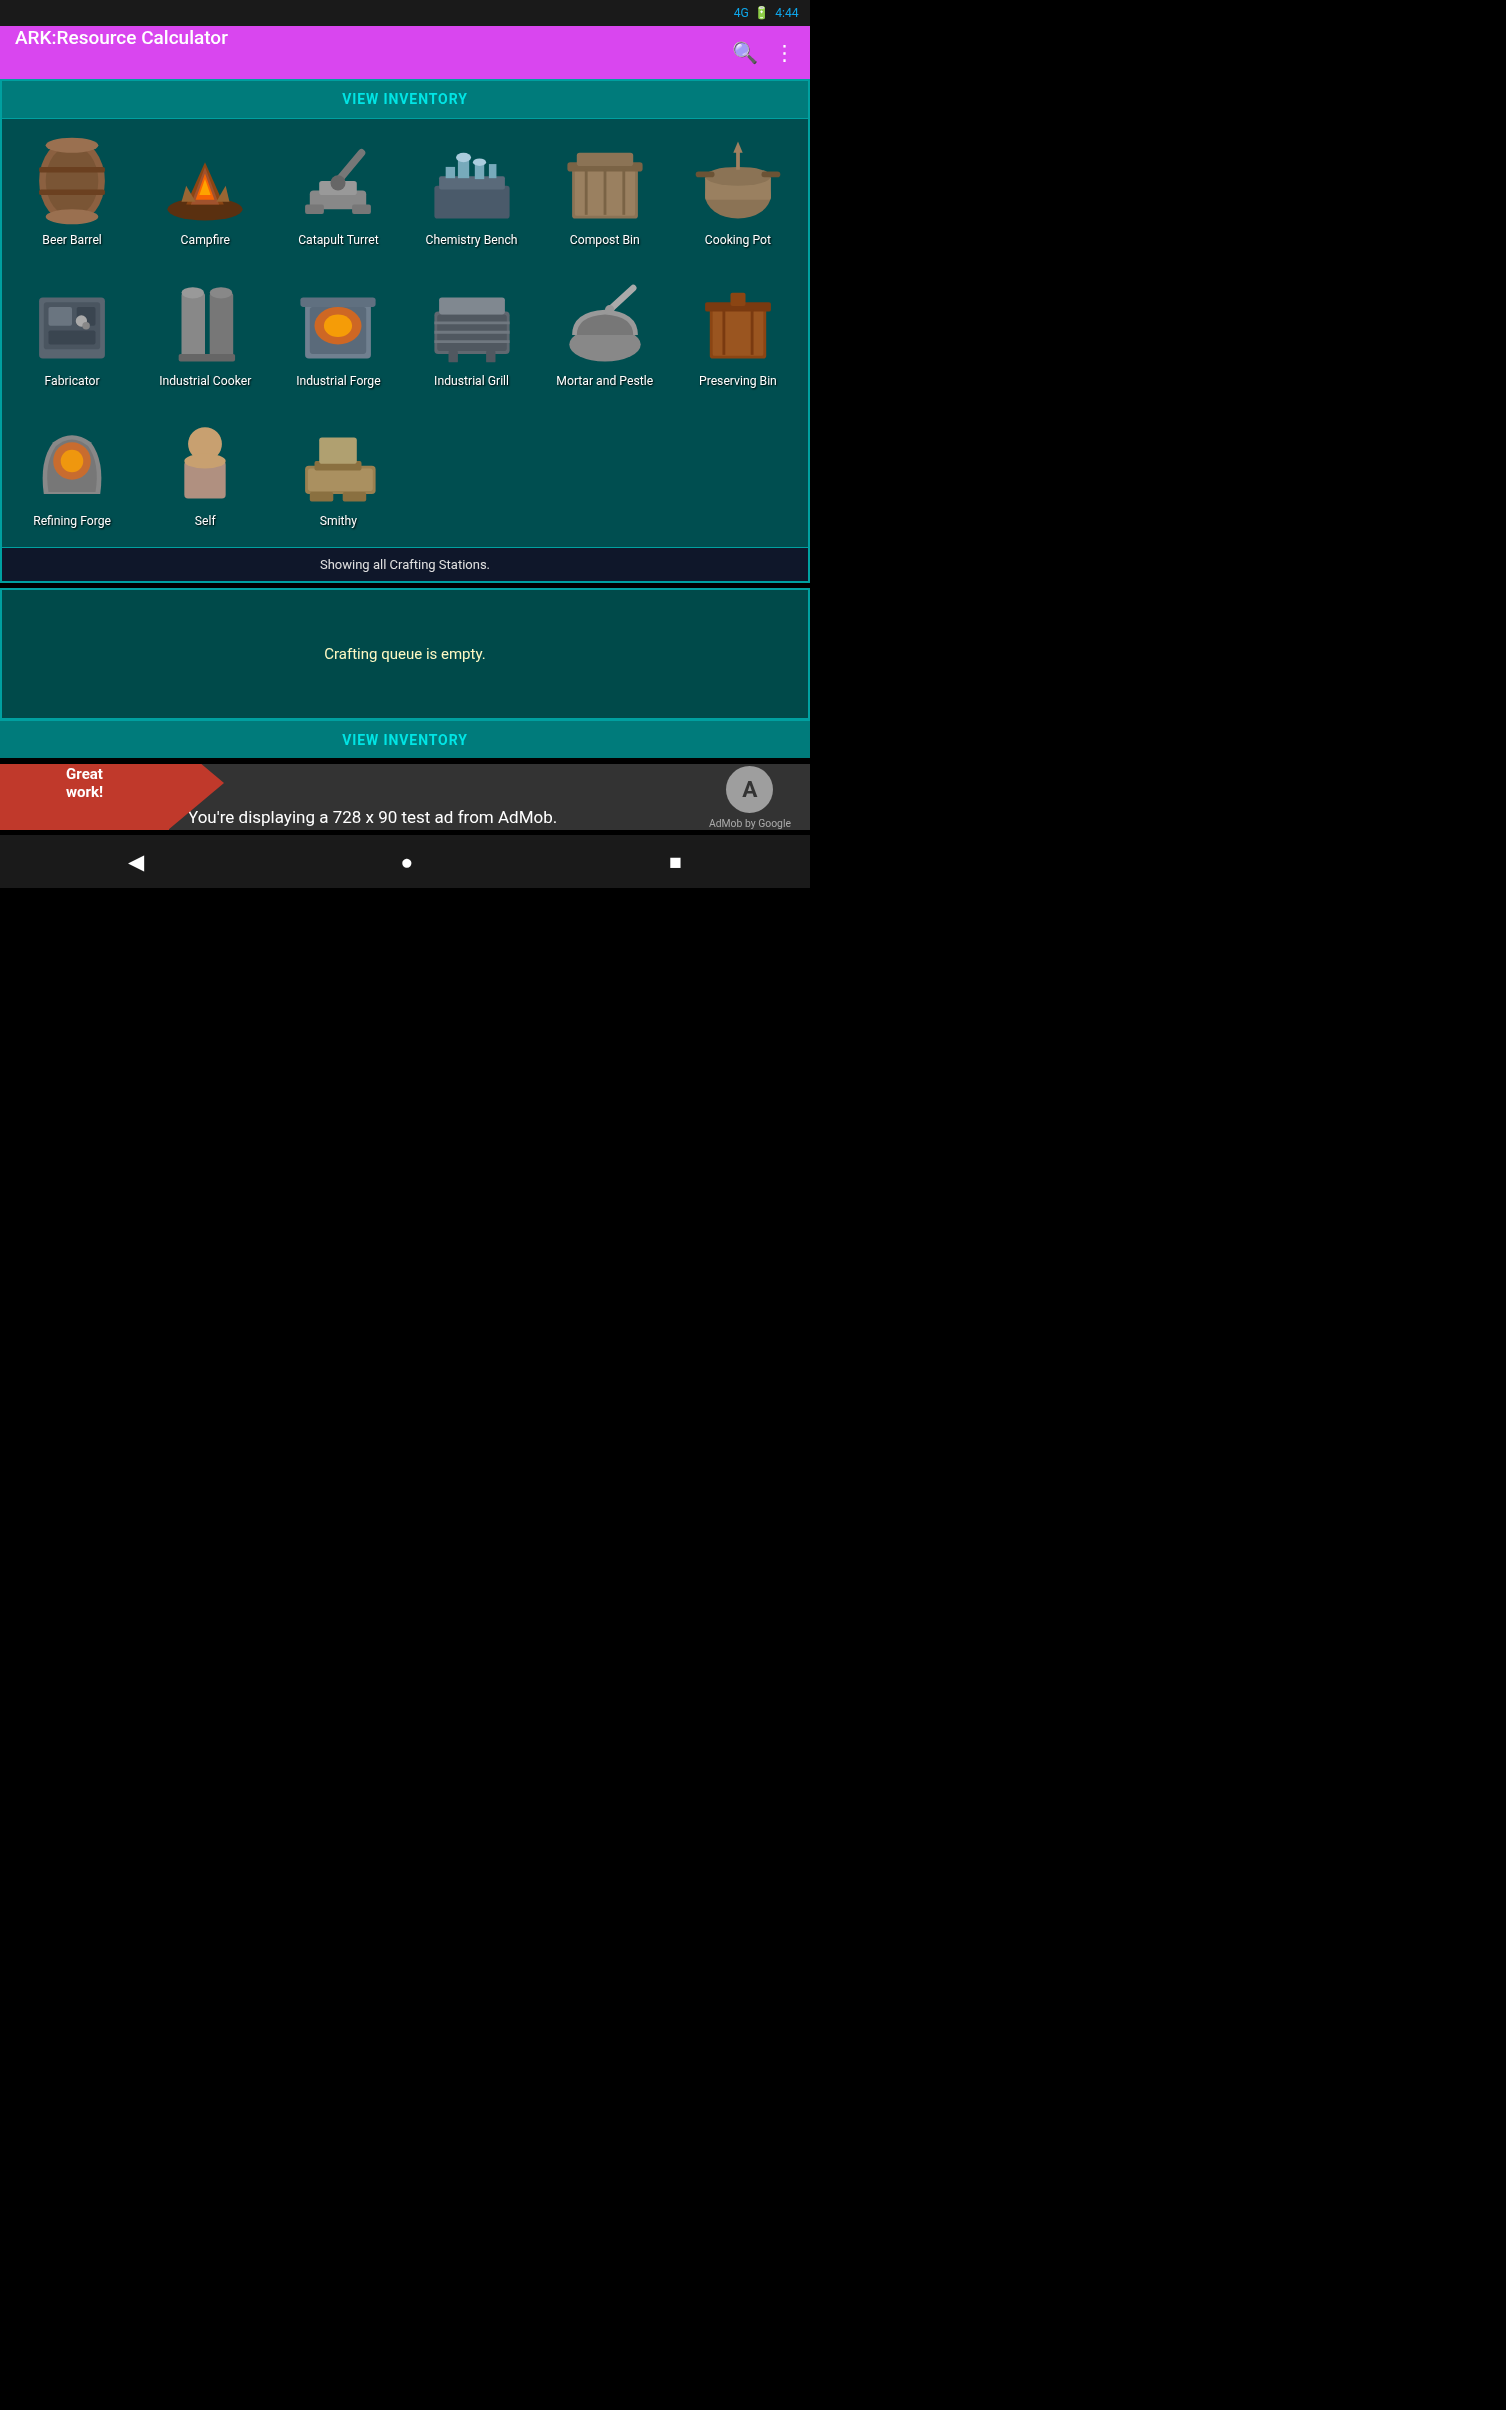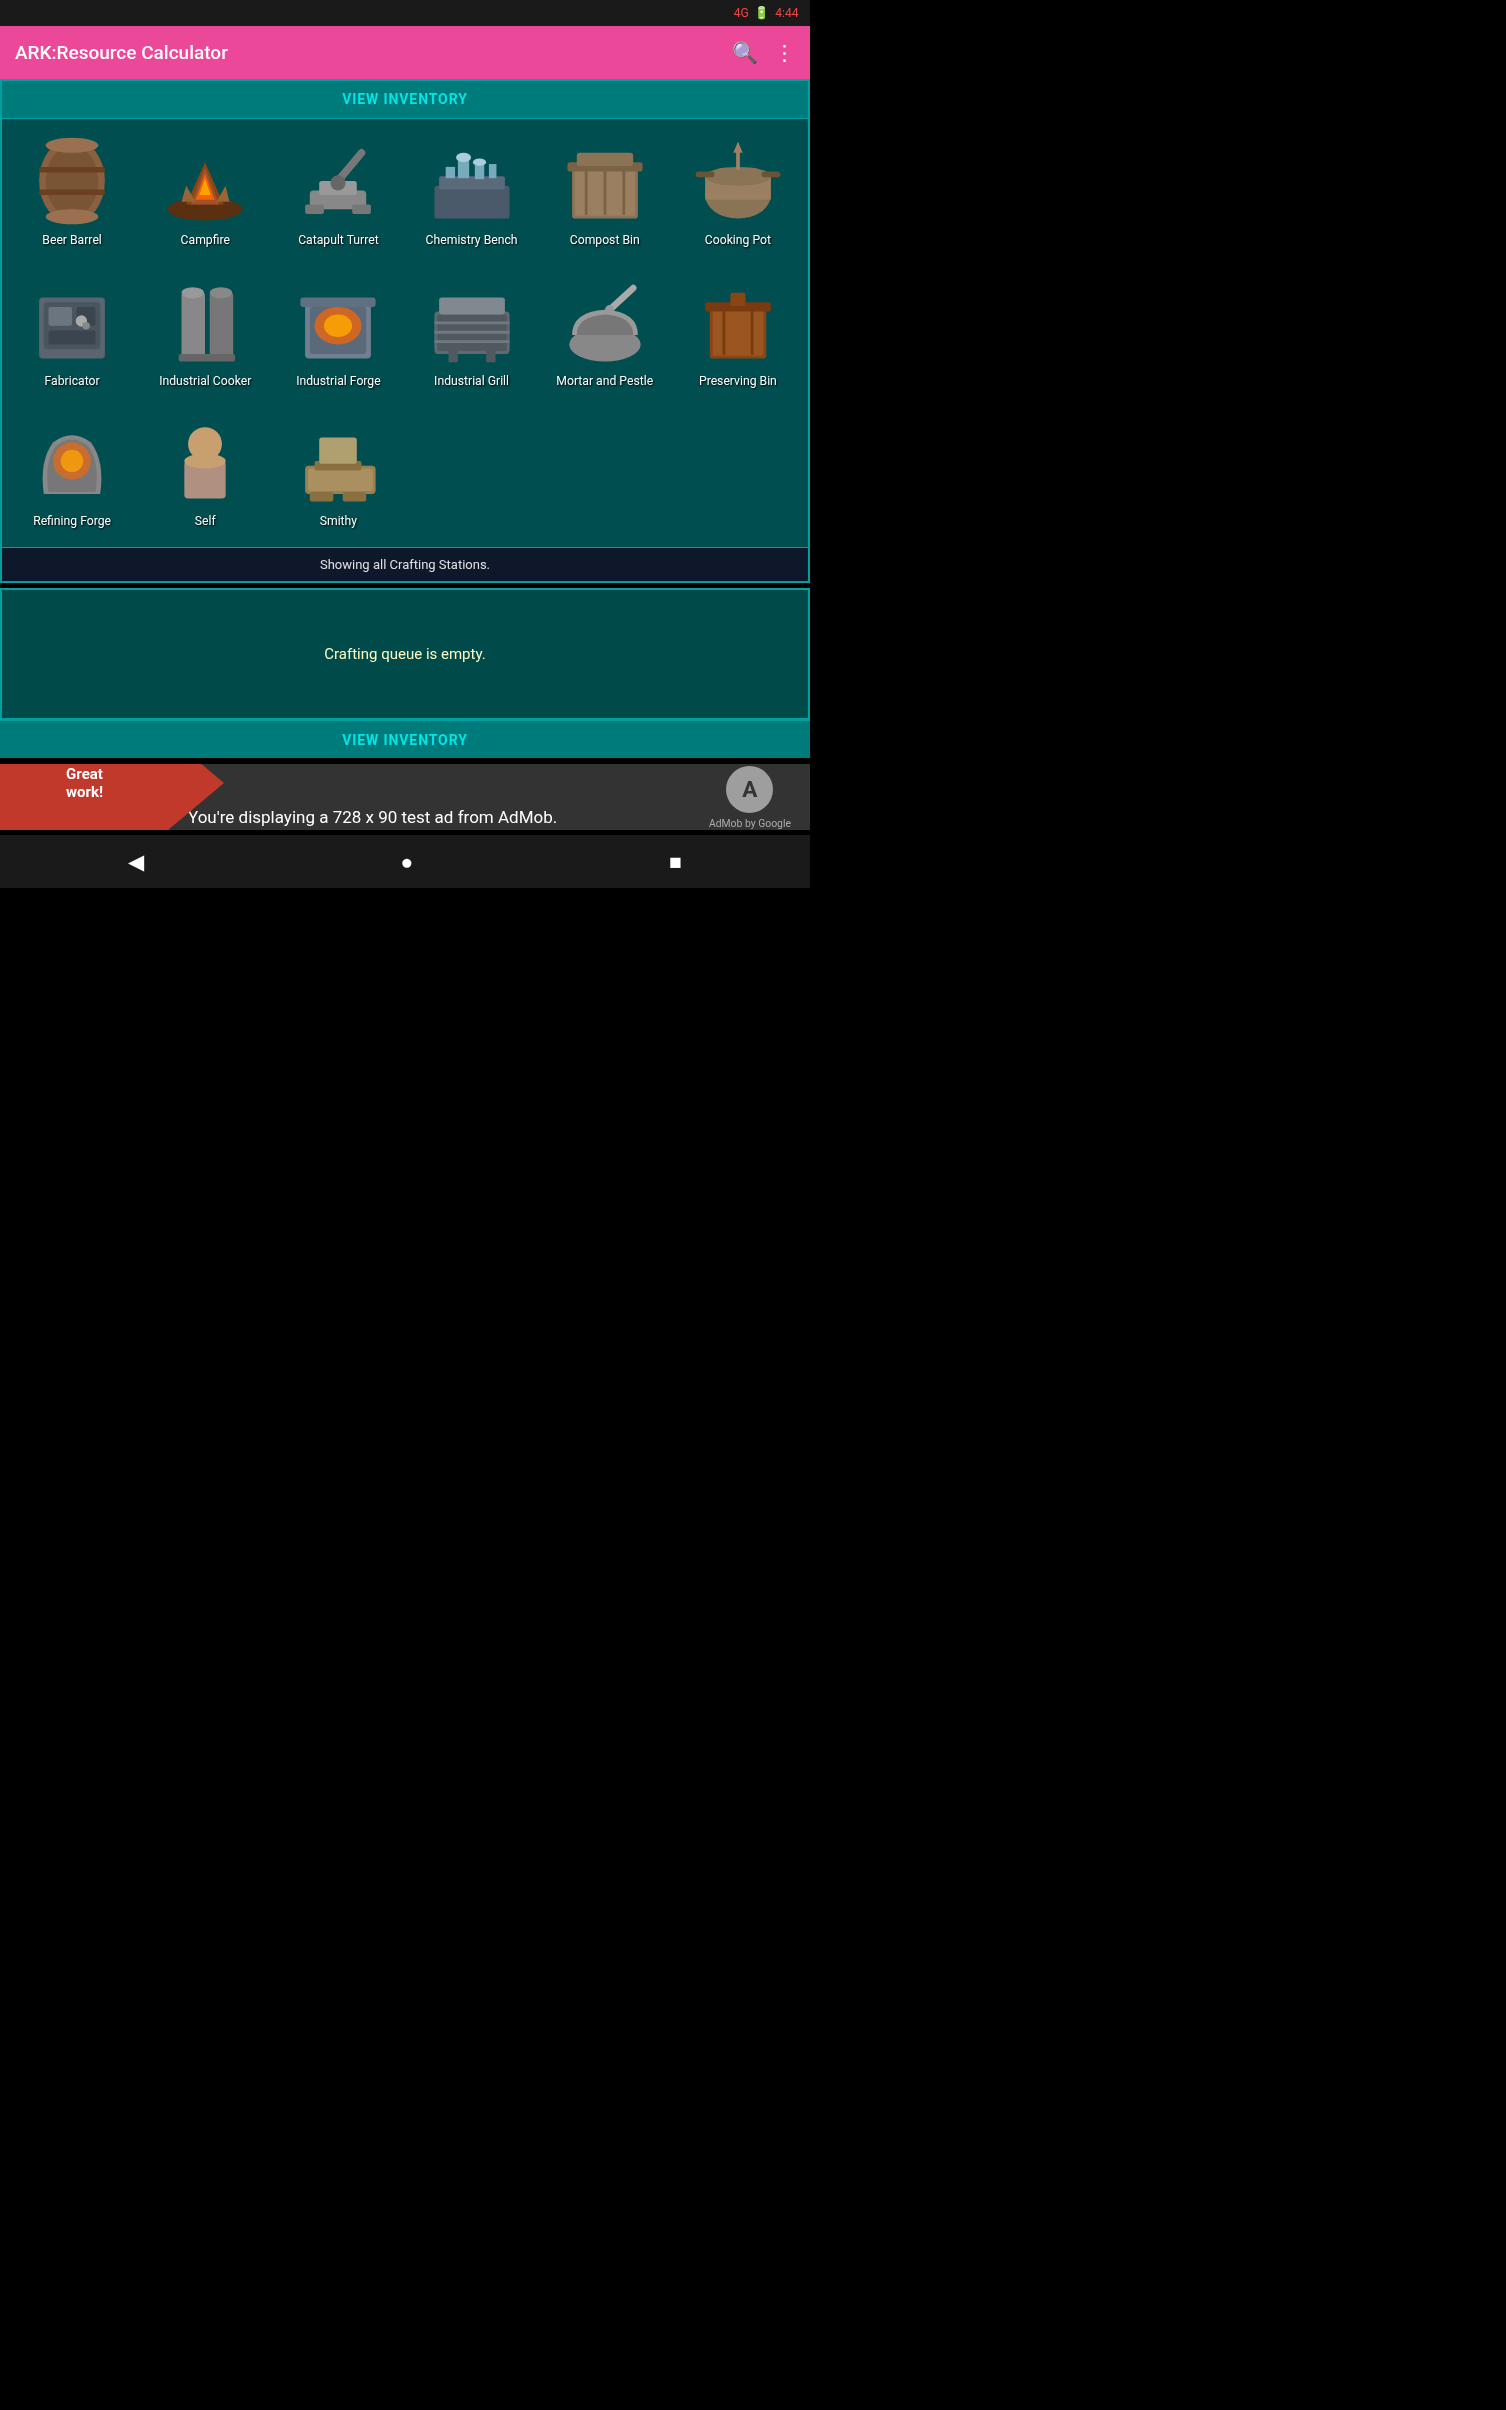--- a/index.html
+++ b/index.html
@@ -16,30 +16,29 @@
     #status-bar {
       background: #1a1a1a;
       height: 26px;
       display: flex;
       align-items: center;
       justify-content: flex-end;
       padding: 0 11.3px;
       gap: 5.6px;
     }
     #status-bar span {
-      color: #ef4444;
+      color: #0ea5e9;
       font-size: 12.2px;
     }
 
     
     #app-bar {
-      background: #ec4899;
+      background: #d946ef;
       height: 53px;
       display: flex;
-      align-items: center;
       padding: 0 15px;
       justify-content: space-between;
     }
     #app-title {
       color: #fff;
       font-size: 19px;
       font-weight: 500;
     }
     #app-bar-actions {
       display: flex;

